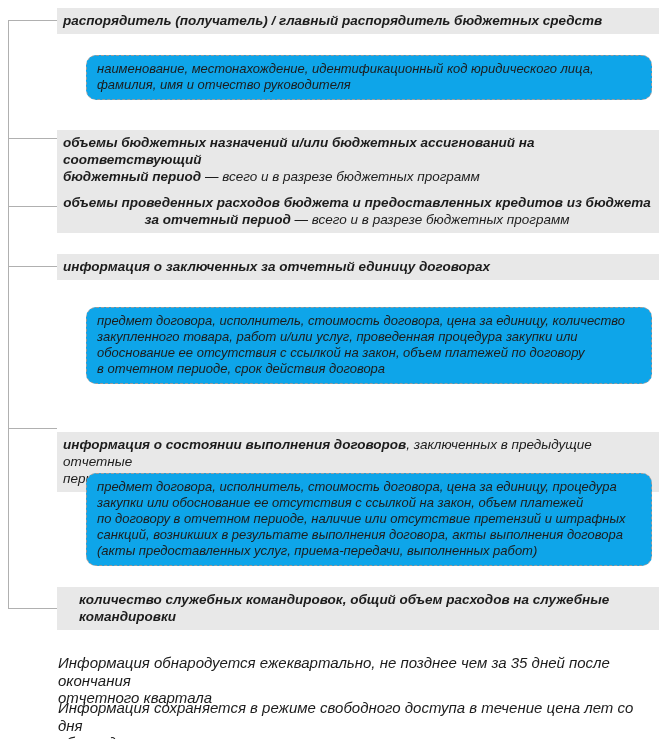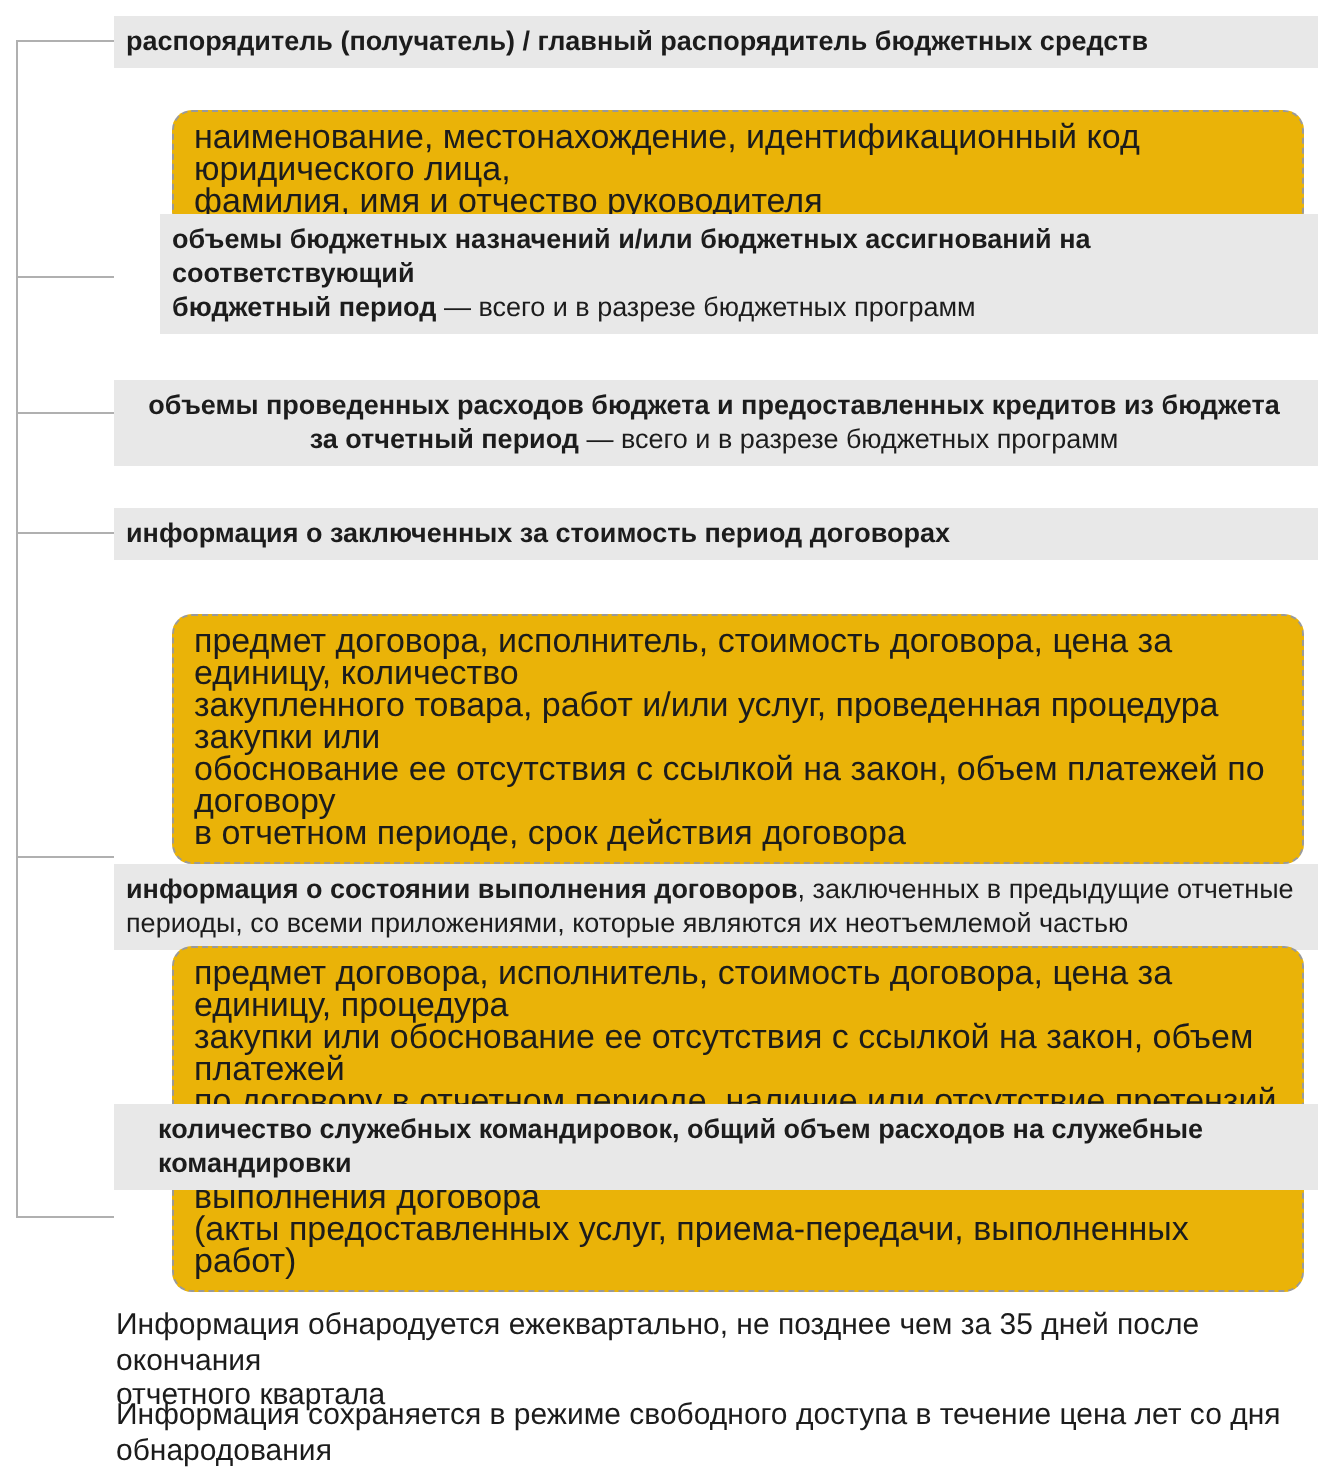--- a/index.html
+++ b/index.html
@@ -6,20 +6,21 @@
   body { background: #ffffff; }
 
   .canvas {
     position: relative;
     width: 659px;
     height: 739px;
     background: #ffffff;
     font-family: "Liberation Sans", sans-serif;
     color: #1c1c1c;
     overflow: hidden;
+    font-style: italic;
   }
 
   
   .vline {
     position: absolute;
     left: 8px;
     top: 20px;
     width: 1px;
     height: 588px;
     background: #b0b0b0;
@@ -50,49 +51,49 @@
     white-space: pre-line;
     box-sizing: border-box;
   }
   .gray .b { font-weight: bold; }
 
   
   .dashed {
     position: absolute;
     left: 86px;
     right: 7px;
-    background: #eab308;
+    background: #0ea5e9;
     border: 1px dashed #9a9a9a;
     border-radius: 10px;
     padding: 5px 10px 6px 10px;
-    font-size: 17px;
+    font-size: 13px;
     line-height: 16px;
     white-space: pre-line;
     box-sizing: border-box;
   }
 
   
   .fnote {
     position: absolute;
     left: 58px;
     right: 8px;
     font-size: 15px;
     line-height: 17.5px;
     white-space: pre-line;
   }
 
   #n1 { top: 8px; }
   #d1 { top: 55px; }
-  #n2 { top: 107px; margin-left: 23px; }
+  #n2 { top: 130px; }
   #n3 { top: 190px; text-align: center; }
   #n4 { top: 254px; }
   #d2 { top: 307px; }
   #n5 { top: 405px; margin-top: 27px; }
   #d3 { top: 473px; }
-  #n6 { top: 552px; padding-left: 22px; }
+  #n6 { top: 587px; padding-left: 22px; }
   #f1 { top: 654px; }
   #f2 { top: 699px; }
 </style>
 </head>
 <body>
 
 <div class="canvas">
 
   <div class="vline"></div>
   <div class="hline hl1"></div>
@@ -106,21 +107,21 @@
 
   <div class="dashed" id="d1"><span>наименование, местонахождение, идентификационный код юридического лица,
 фамилия, имя и отчество руководителя</span></div>
 
   <div class="gray" id="n2"><span class="b">объемы бюджетных назначений и/или бюджетных ассигнований на соответствующий
 бюджетный период </span><span>— всего и в разрезе бюджетных программ</span></div>
 
   <div class="gray" id="n3"><span class="b">объемы проведенных расходов бюджета и предоставленных кредитов из бюджета
 за отчетный период </span><span>— всего и в разрезе бюджетных программ</span></div>
 
-  <div class="gray" id="n4"><span class="b">информация о заключенных за стоимость период договорах</span><span></span></div>
+  <div class="gray" id="n4"><span class="b">информация о заключенных за отчетный единицу договорах</span><span></span></div>
 
   <div class="dashed" id="d2"><span>предмет договора, исполнитель, стоимость договора, цена за единицу, количество
 закупленного товара, работ и/или услуг, проведенная процедура закупки или
 обоснование ее отсутствия с ссылкой на закон, объем платежей по договору
 в отчетном периоде, срок действия договора</span></div>
 
   <div class="gray" id="n5"><span class="b">информация о состоянии выполнения договоров</span><span>, заключенных в предыдущие отчетные
 периоды, со всеми приложениями, которые являются их неотъемлемой частью</span></div>
 
   <div class="dashed" id="d3"><span>предмет договора, исполнитель, стоимость договора, цена за единицу, процедура

